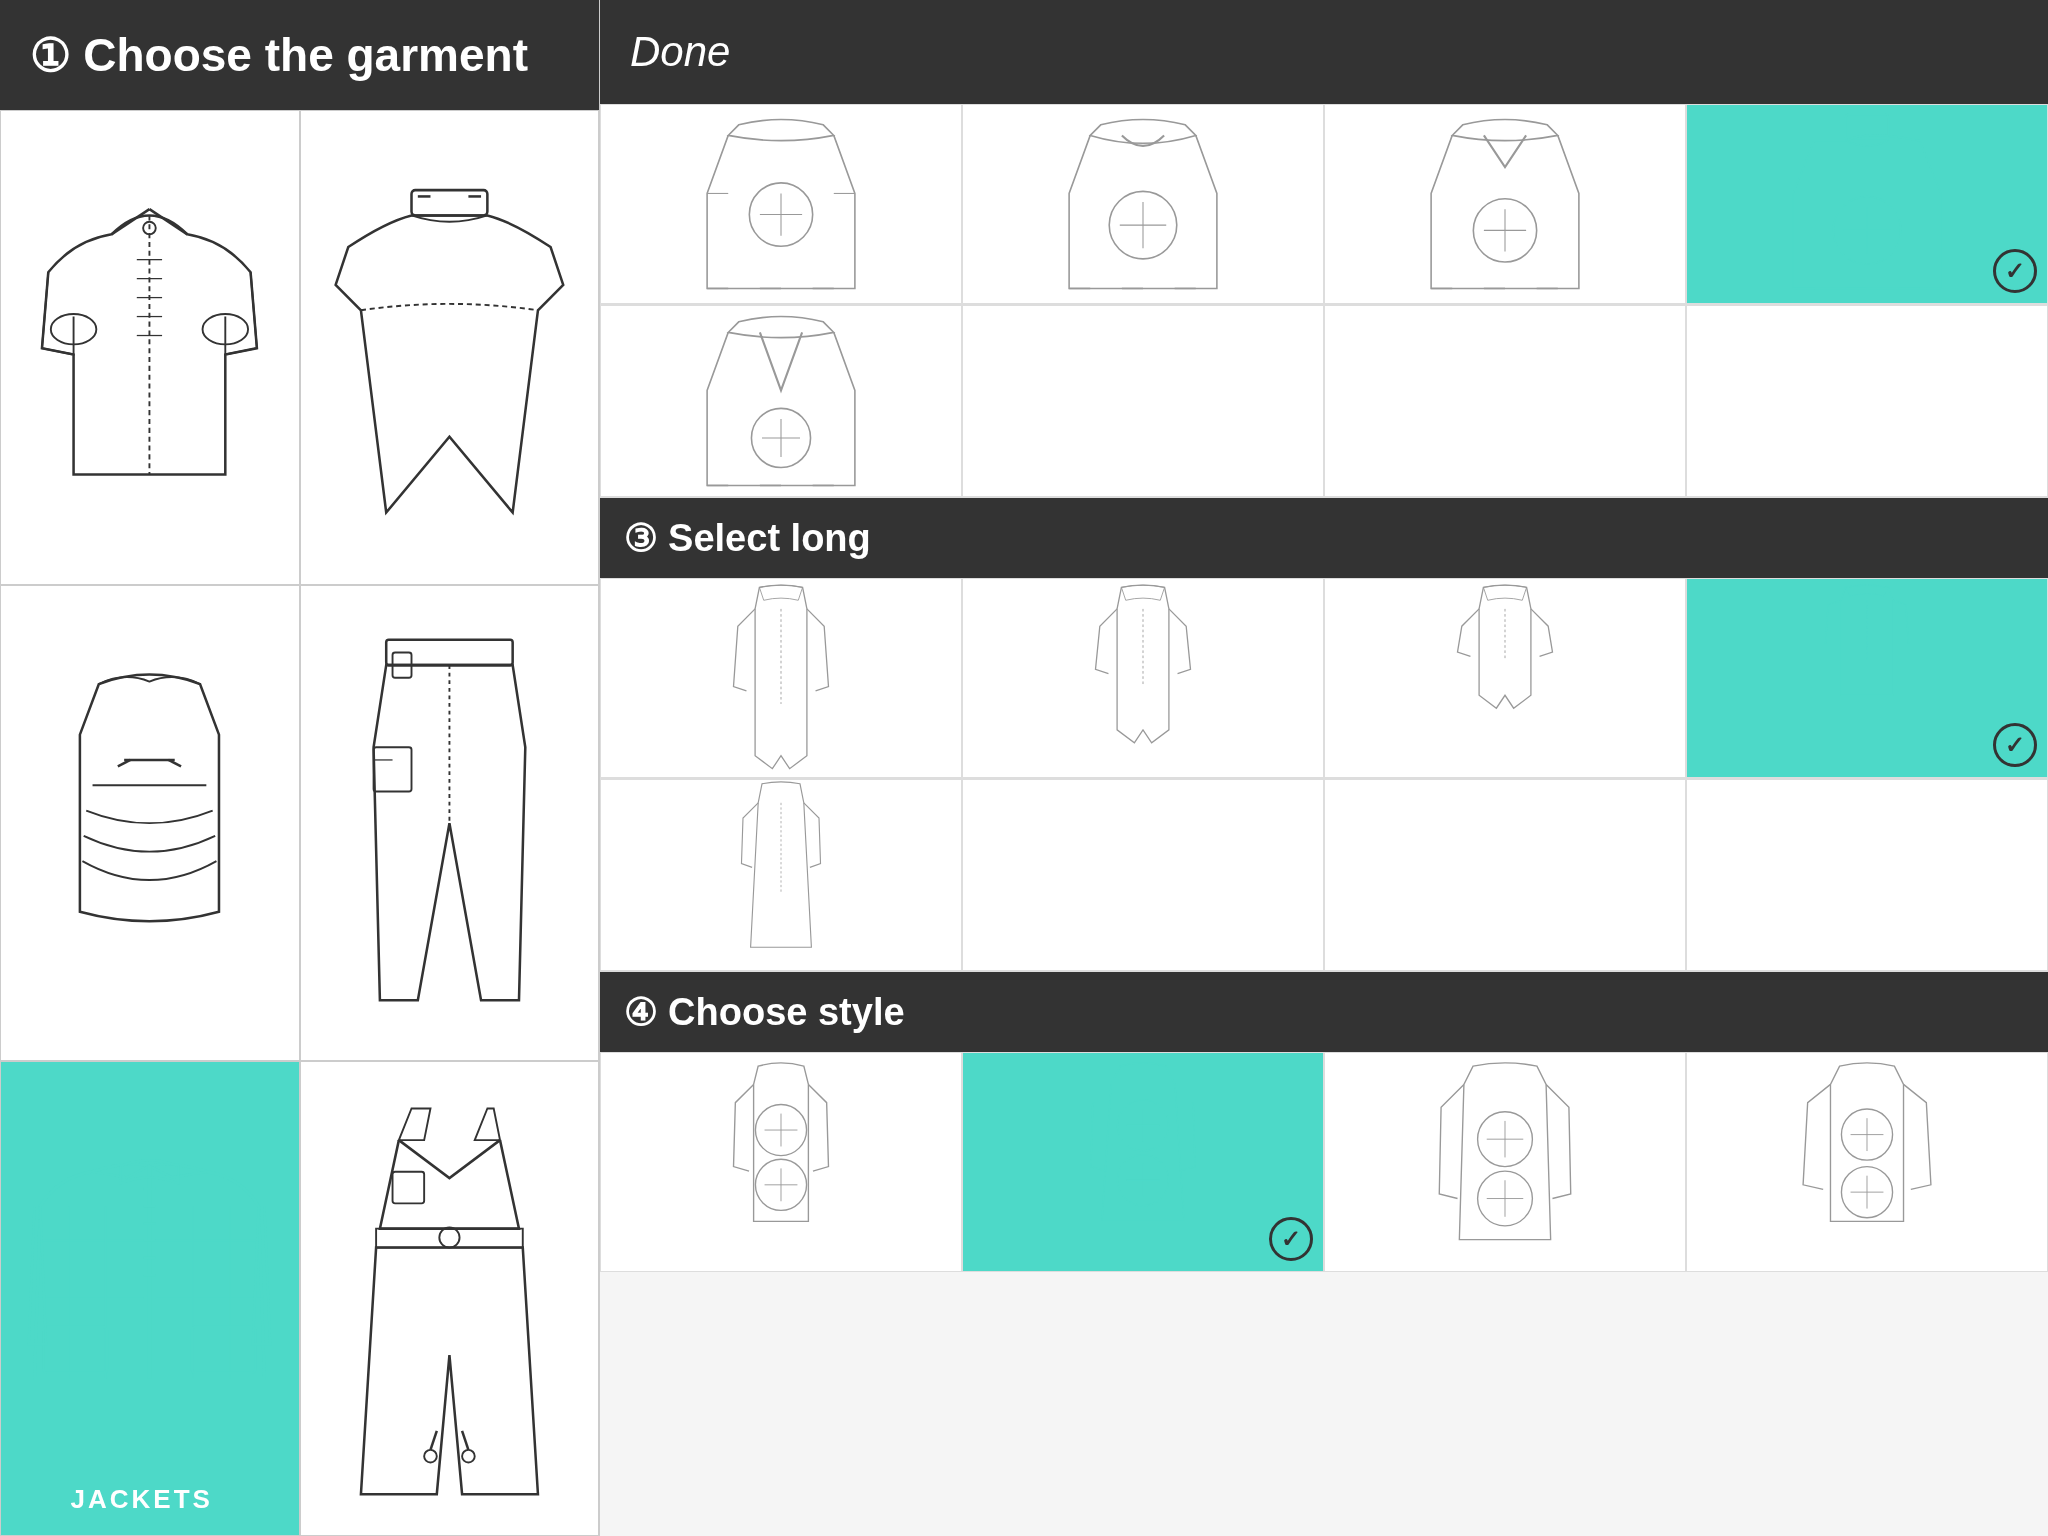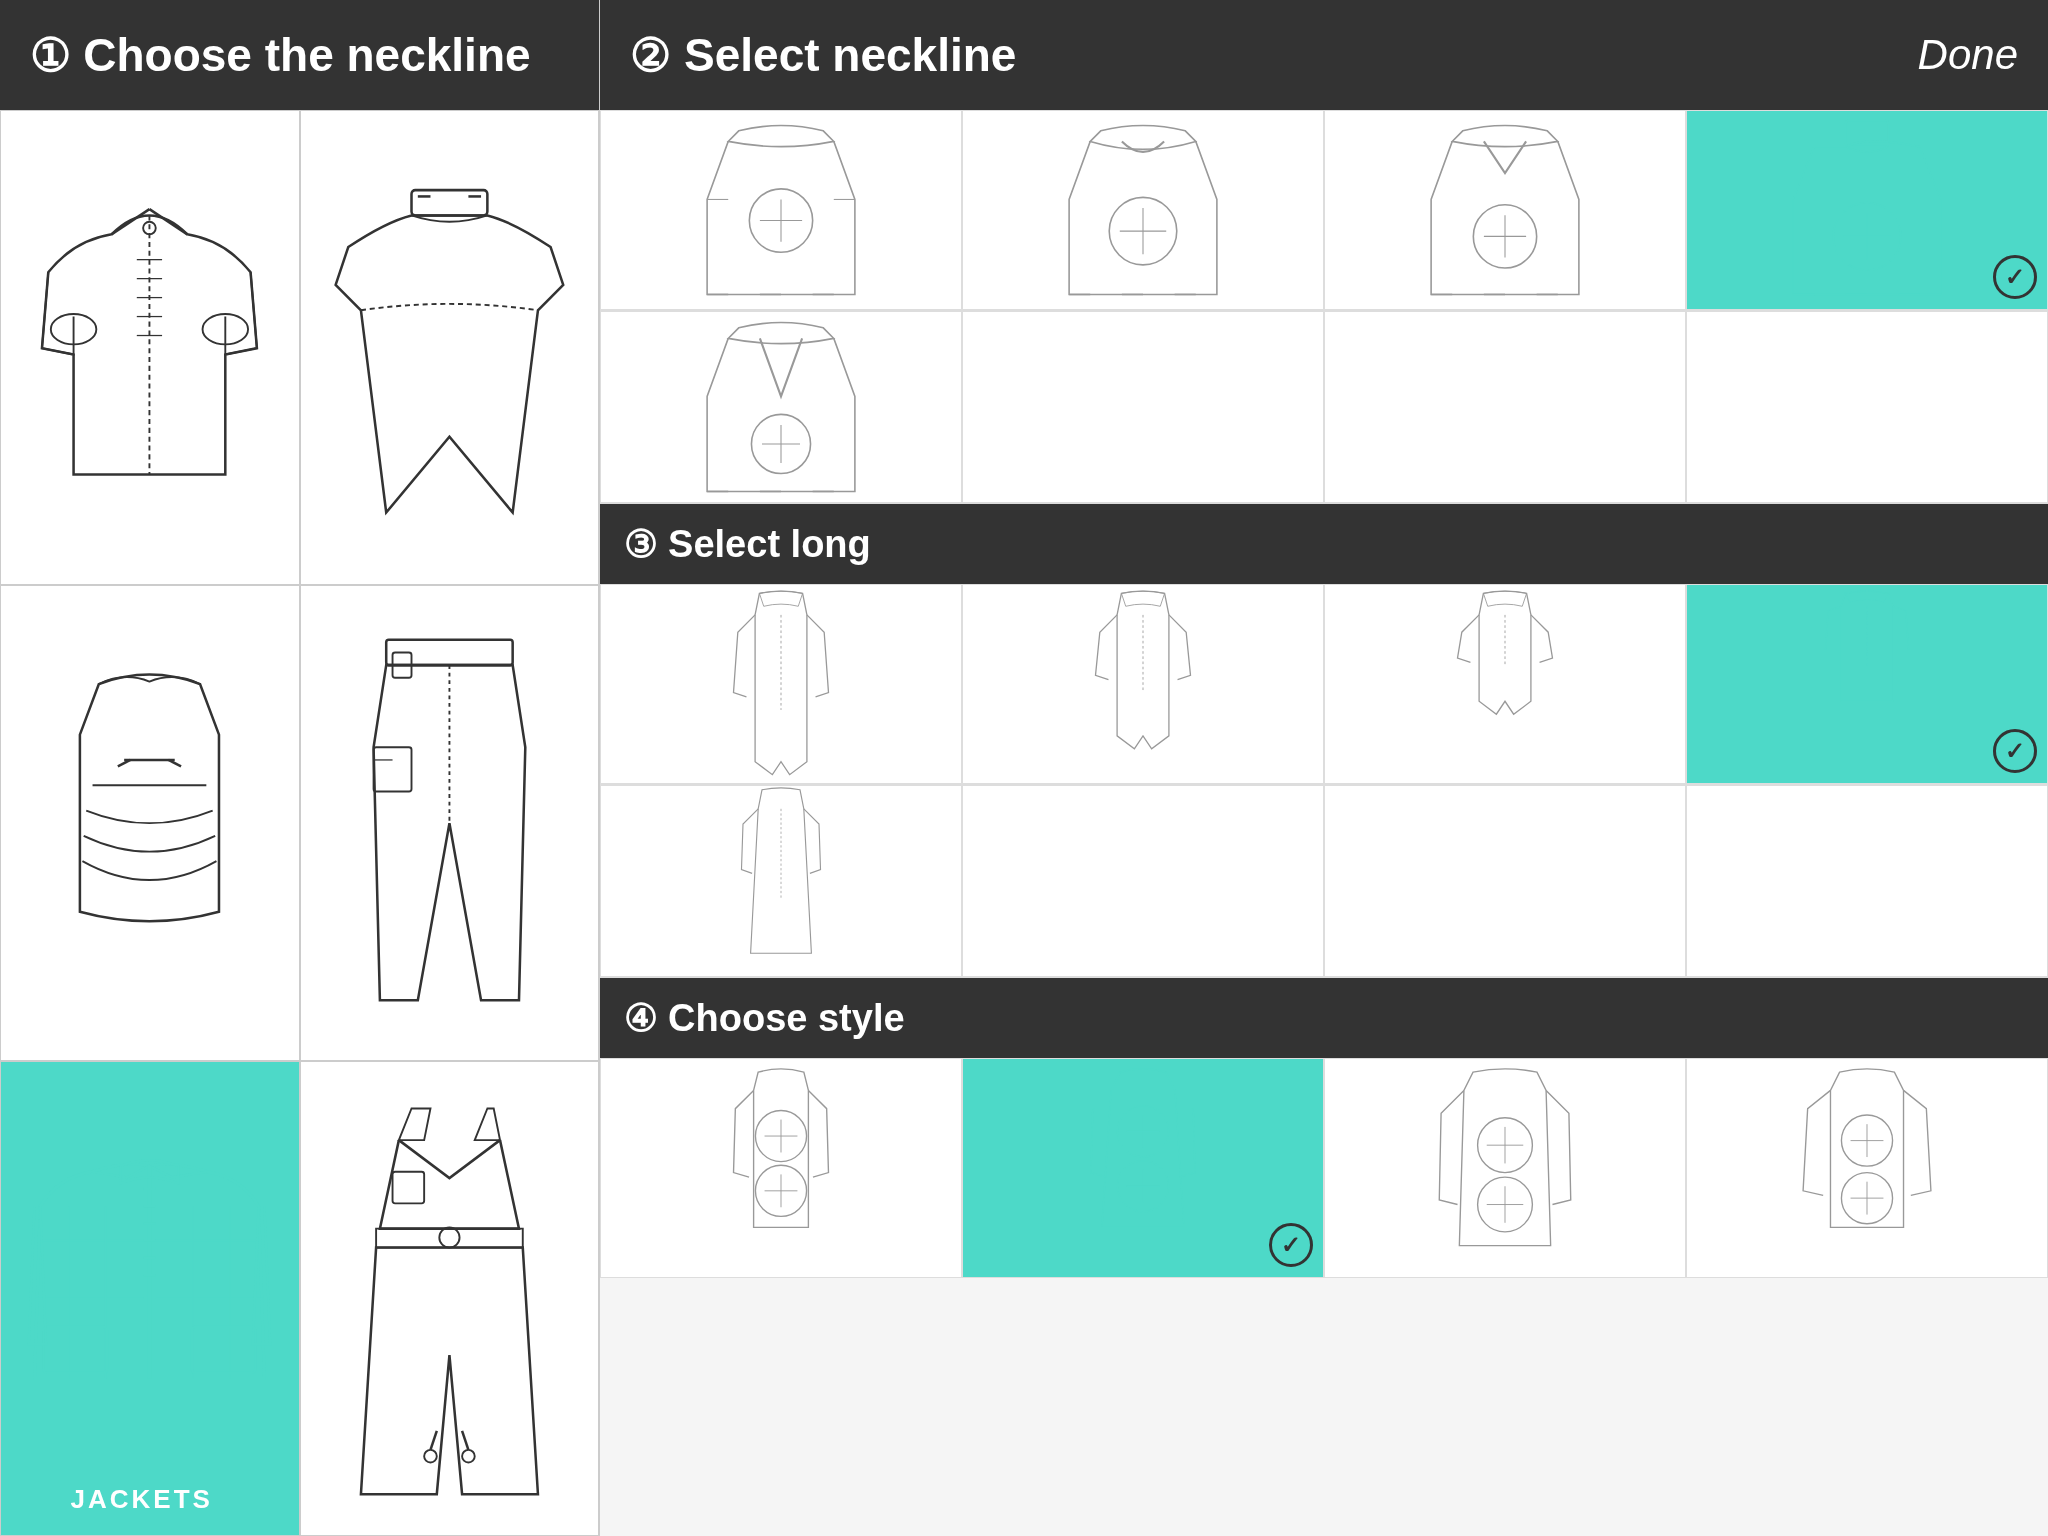--- a/index.html
+++ b/index.html
@@ -194,21 +194,21 @@
     }
   </style>
 </head>
 <body>
 
 <div class="main-container">
 
   <div class="left-panel">
     <div class="left-header">
       <span class="circle-num">①</span>
-      <span>Choose the neckline</span>
+      <span>Choose the garment</span>
     </div>
 
     <div class="garment-grid">
 
       <div class="garment-cell">
         <svg viewBox="0 0 200 240" xmlns="http://www.w3.org/2000/svg">
           <line x1="100" y1="10" x2="70" y2="30" stroke="#333" stroke-width="2" fill="none"></line>
           <line x1="100" y1="10" x2="130" y2="30" stroke="#333" stroke-width="2" fill="none"></line>
           <path d="M70,30 Q40,35 20,60 L15,120 L40,125 L40,220 L160,220 L160,125 L185,120 L180,60 Q160,35 130,30 Q115,15 100,15 Q85,15 70,30Z" stroke="#333" stroke-width="2" fill="none"></path>
           <path d="M20,60 L15,120 L40,125 L40,95" stroke="#333" stroke-width="1.5" fill="none"></path>
@@ -320,24 +320,20 @@
           <circle cx="115" cy="280" r="5" stroke="#333" stroke-width="1.5" fill="none"></circle>
         </svg>
       </div>
 
     </div>
   </div>
 
   <div class="right-panel">
 
     <div class="right-top-header">
-      <span>
-        <span>②</span>
-        <span>Select neckline</span>
-      </span>
       <button class="done-btn">Done</button>
     </div>
 
     <div class="option-grid">
 
       <div class="option-cell">
         <svg viewBox="0 0 160 180" xmlns="http://www.w3.org/2000/svg">
           <path d="M40,15 Q80,5 120,15 L130,25 Q80,35 30,25Z" stroke="#999" stroke-width="1.5" fill="none"></path>
           <path d="M30,25 L10,80 L10,170 L150,170 L150,80 L130,25" stroke="#999" stroke-width="1.5" fill="none"></path>
           <line x1="10" y1="80" x2="30" y2="80" stroke="#999" stroke-width="1"></line>

